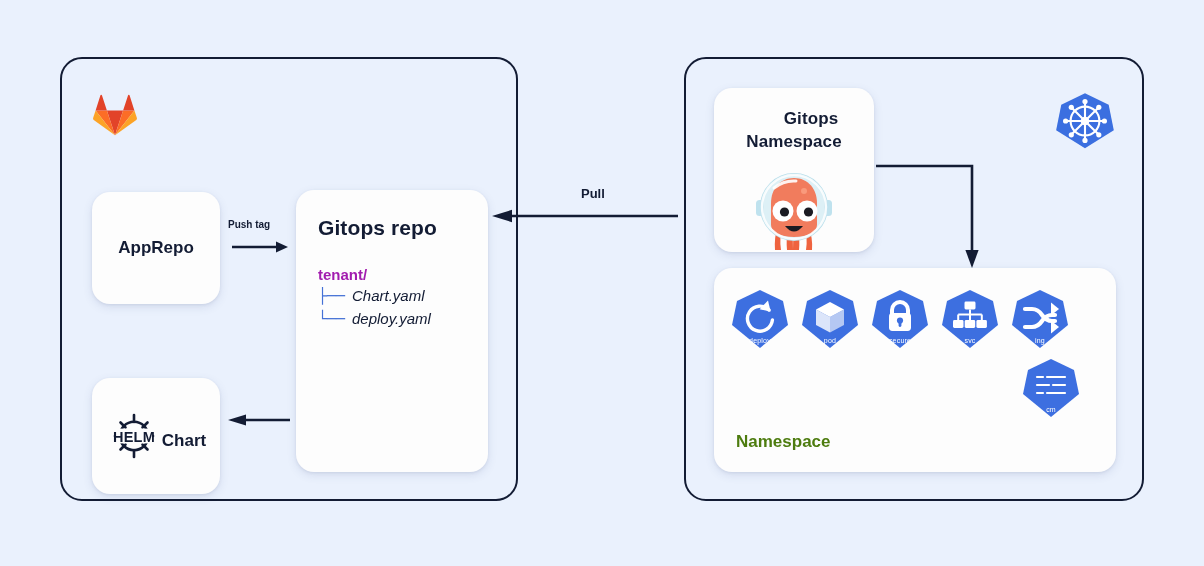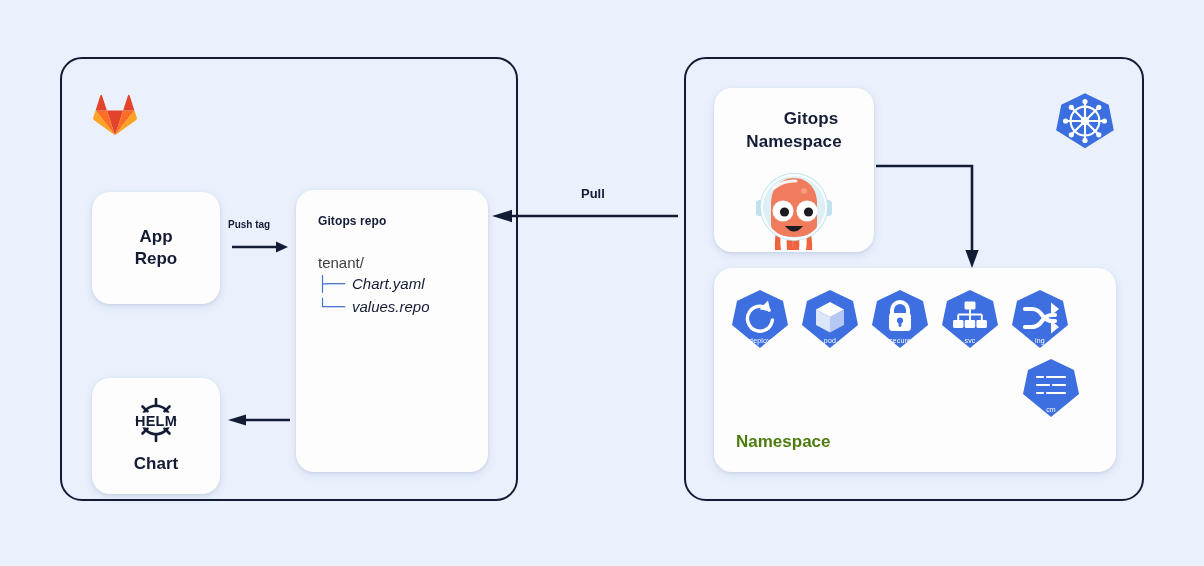--- a/index.html
+++ b/index.html
@@ -22,40 +22,40 @@
   #panel-cluster{ left:684px; top:57px; width:460px; height:444px; }
 
   
   .card{
     position:absolute;
     background:#fdfdfd;
     border-radius:18px;
     box-shadow:0 3px 10px rgba(60,80,130,.13), 0 1px 3px rgba(60,80,130,.10);
   }
   .card-center{
-    display:flex; flex-direction:column;
+    display:flex; flex-direction:row;
     align-items:center; justify-content:center;
   }
 
   #card-app-repo{ left:92px; top:192px; width:128px; height:112px; }
   #card-gitops-repo{ left:296px; top:190px; width:192px; height:282px; }
   #card-helm-chart{ left:92px; top:362px; width:128px; height:116px;margin-top:16px; }
   #card-gitops-controller{ left:714px; top:88px; width:160px; height:164px; }
   #card-namespace{ left:714px; top:268px; width:402px; height:204px; }
 
   .card-title{
     font-size:17px; font-weight:700; color:#131c34;
     letter-spacing:.1px; line-height:1.33; text-align:center;
   }
 
   
   #card-gitops-repo{ padding:24px 0 0 22px; }
-  #gitops-repo-title{ font-size:12px; font-weight:700; color:#131c34; text-align:left; }
+  #gitops-repo-title{ font-size:21px; font-weight:700; color:#131c34; text-align:left; }
   .tree{ margin-top:22px; font-size:15px; color:#131c34; line-height:1.42; }
-  .tree-root{ font-weight:400; color:#404040; }
+  .tree-root{ font-weight:700; color:#a21caf; }
   .tree-row{ display:flex; align-items:baseline; white-space:nowrap; }
   .tree-branch{
     display:inline-block; width:34px; color:#4471d6;
     font-family:"DejaVu Sans Mono", monospace; font-size:15px;
   }
   .tree-name{ color:#131c34;font-style:italic; }
 
   
   .label-line{ font-size:17px; font-weight:700; color:#131c34; line-height:1.3; }
   #helm-caption{ margin-top:10px; }
@@ -150,21 +150,21 @@
   <div class="card" id="card-gitops-repo">
     <div id="gitops-repo-title" class="card-title">Gitops repo</div>
     <div class="tree">
       <div class="tree-root">tenant/</div>
       <div class="tree-row">
         <span class="tree-branch">├──</span>
         <span class="tree-name">Chart.yaml</span>
       </div>
       <div class="tree-row">
         <span class="tree-branch">└──</span>
-        <span class="tree-name">values.repo</span>
+        <span class="tree-name">deploy.yaml</span>
       </div>
     </div>
   </div>
 
   <div class="card card-center" id="card-helm-chart">
     <div style="width:56px;height:46px;">
       <svg viewBox="0 0 56 46" width="56" height="46" aria-hidden="true">
         <g stroke="#131c34" stroke-width="2.6" stroke-linecap="round">
           <line x1="28" y1="2" x2="28" y2="9"></line>
           <line x1="28" y1="37" x2="28" y2="44"></line>

